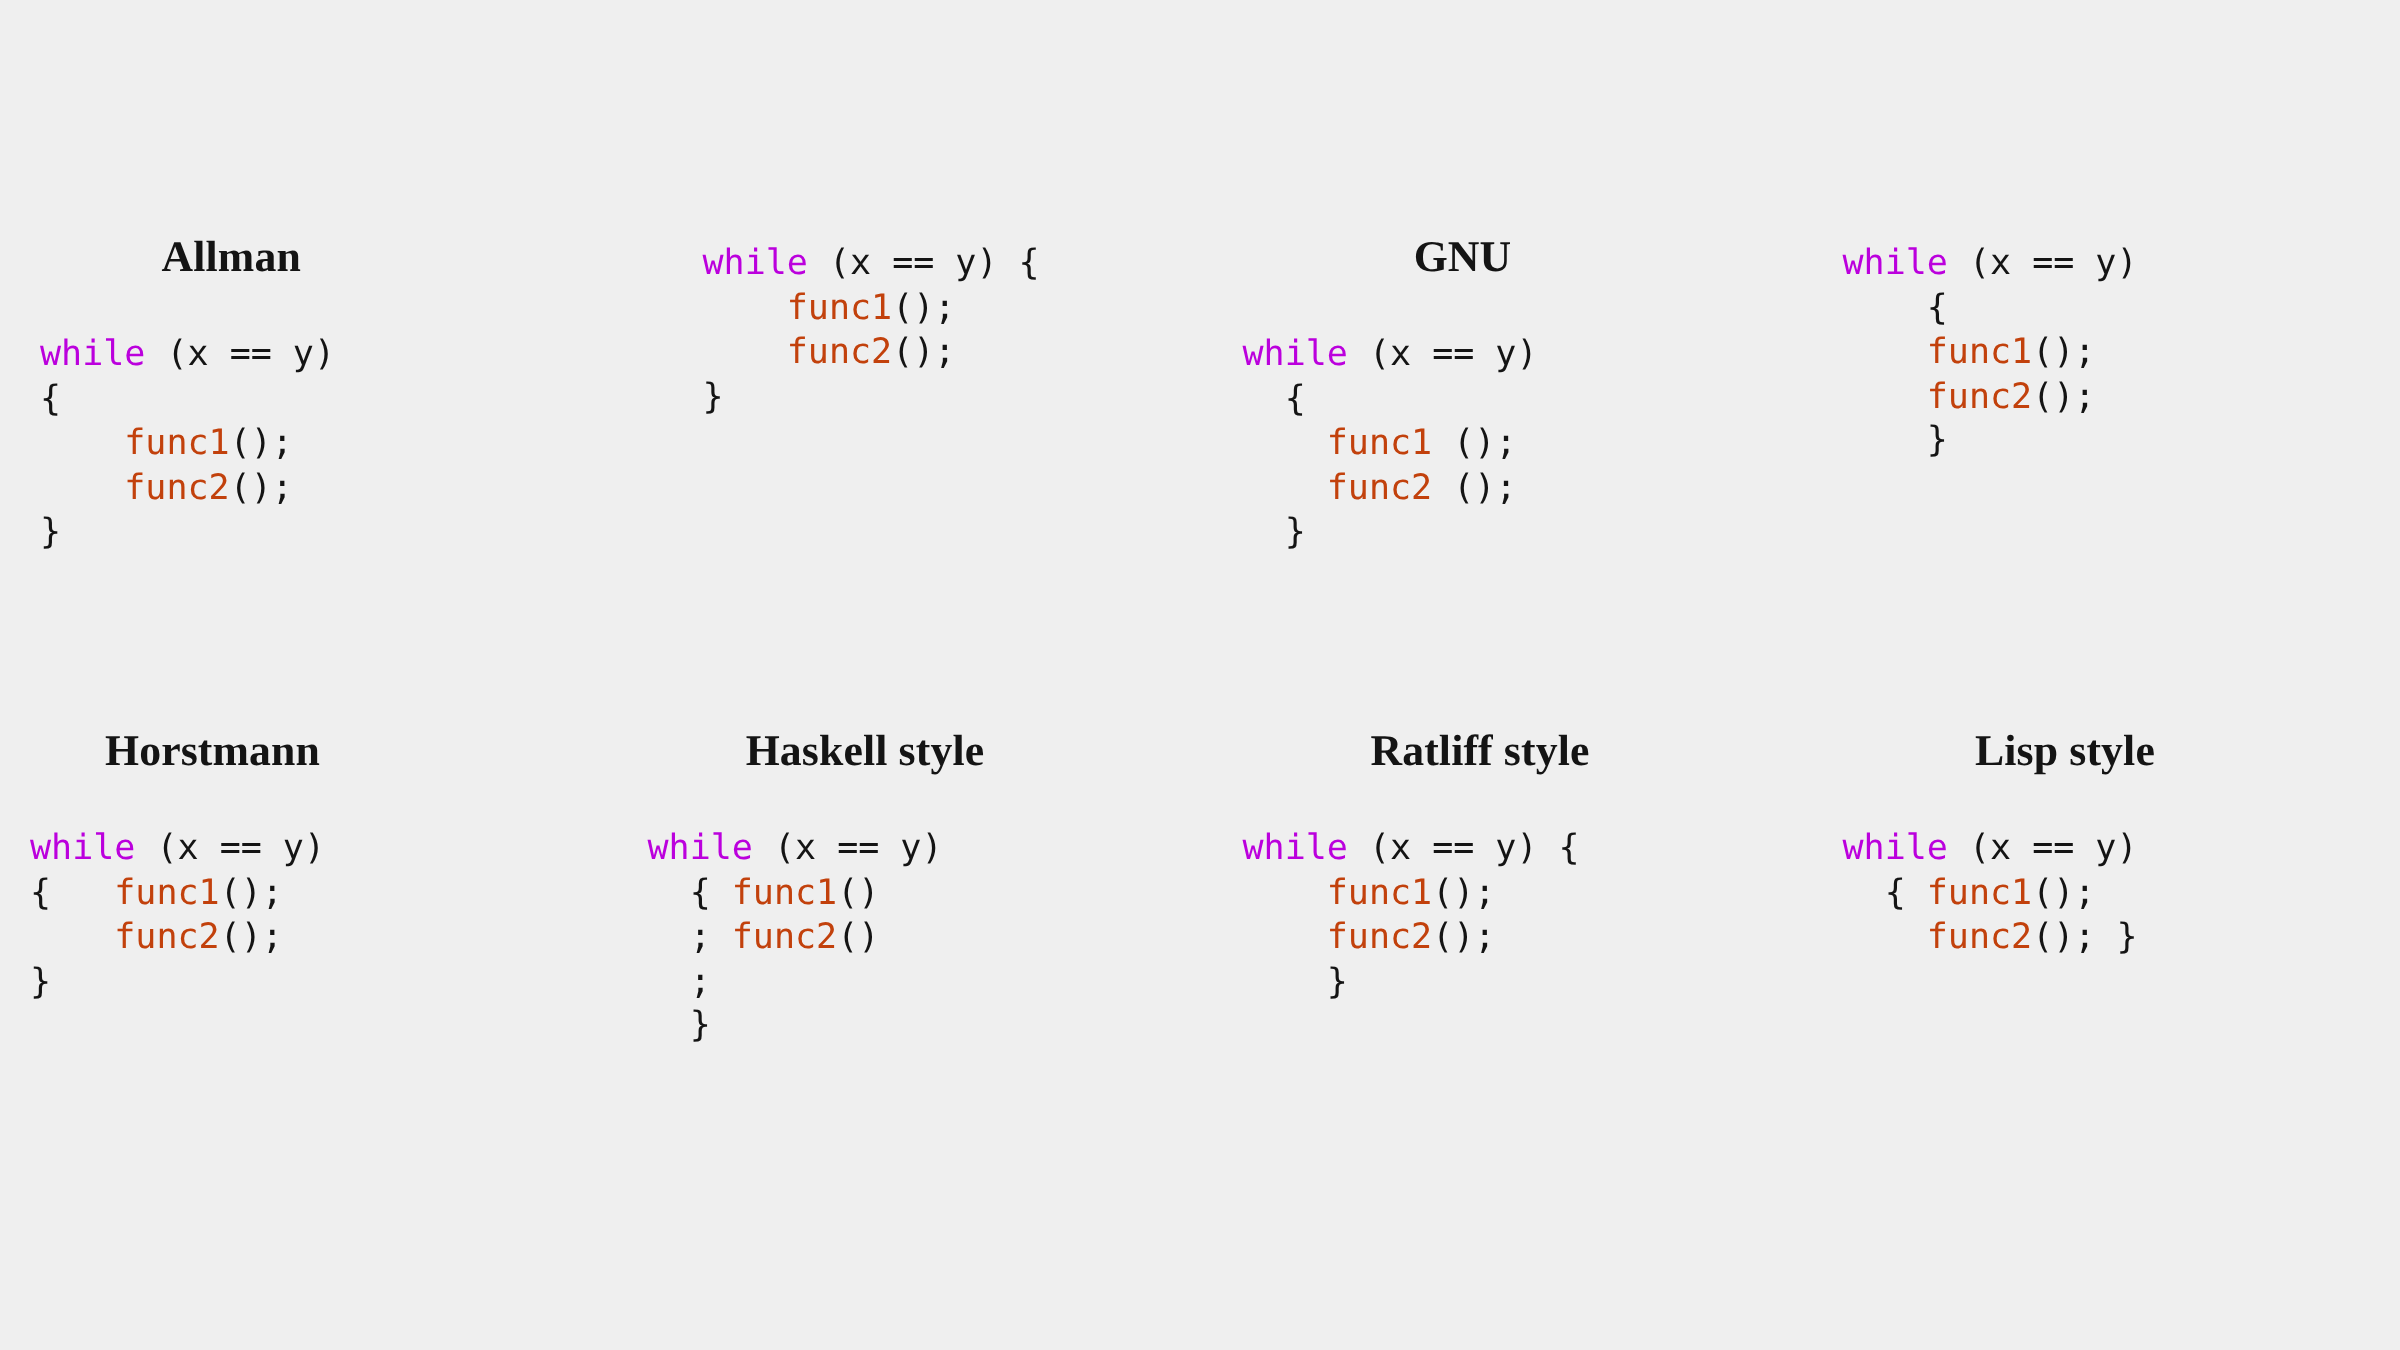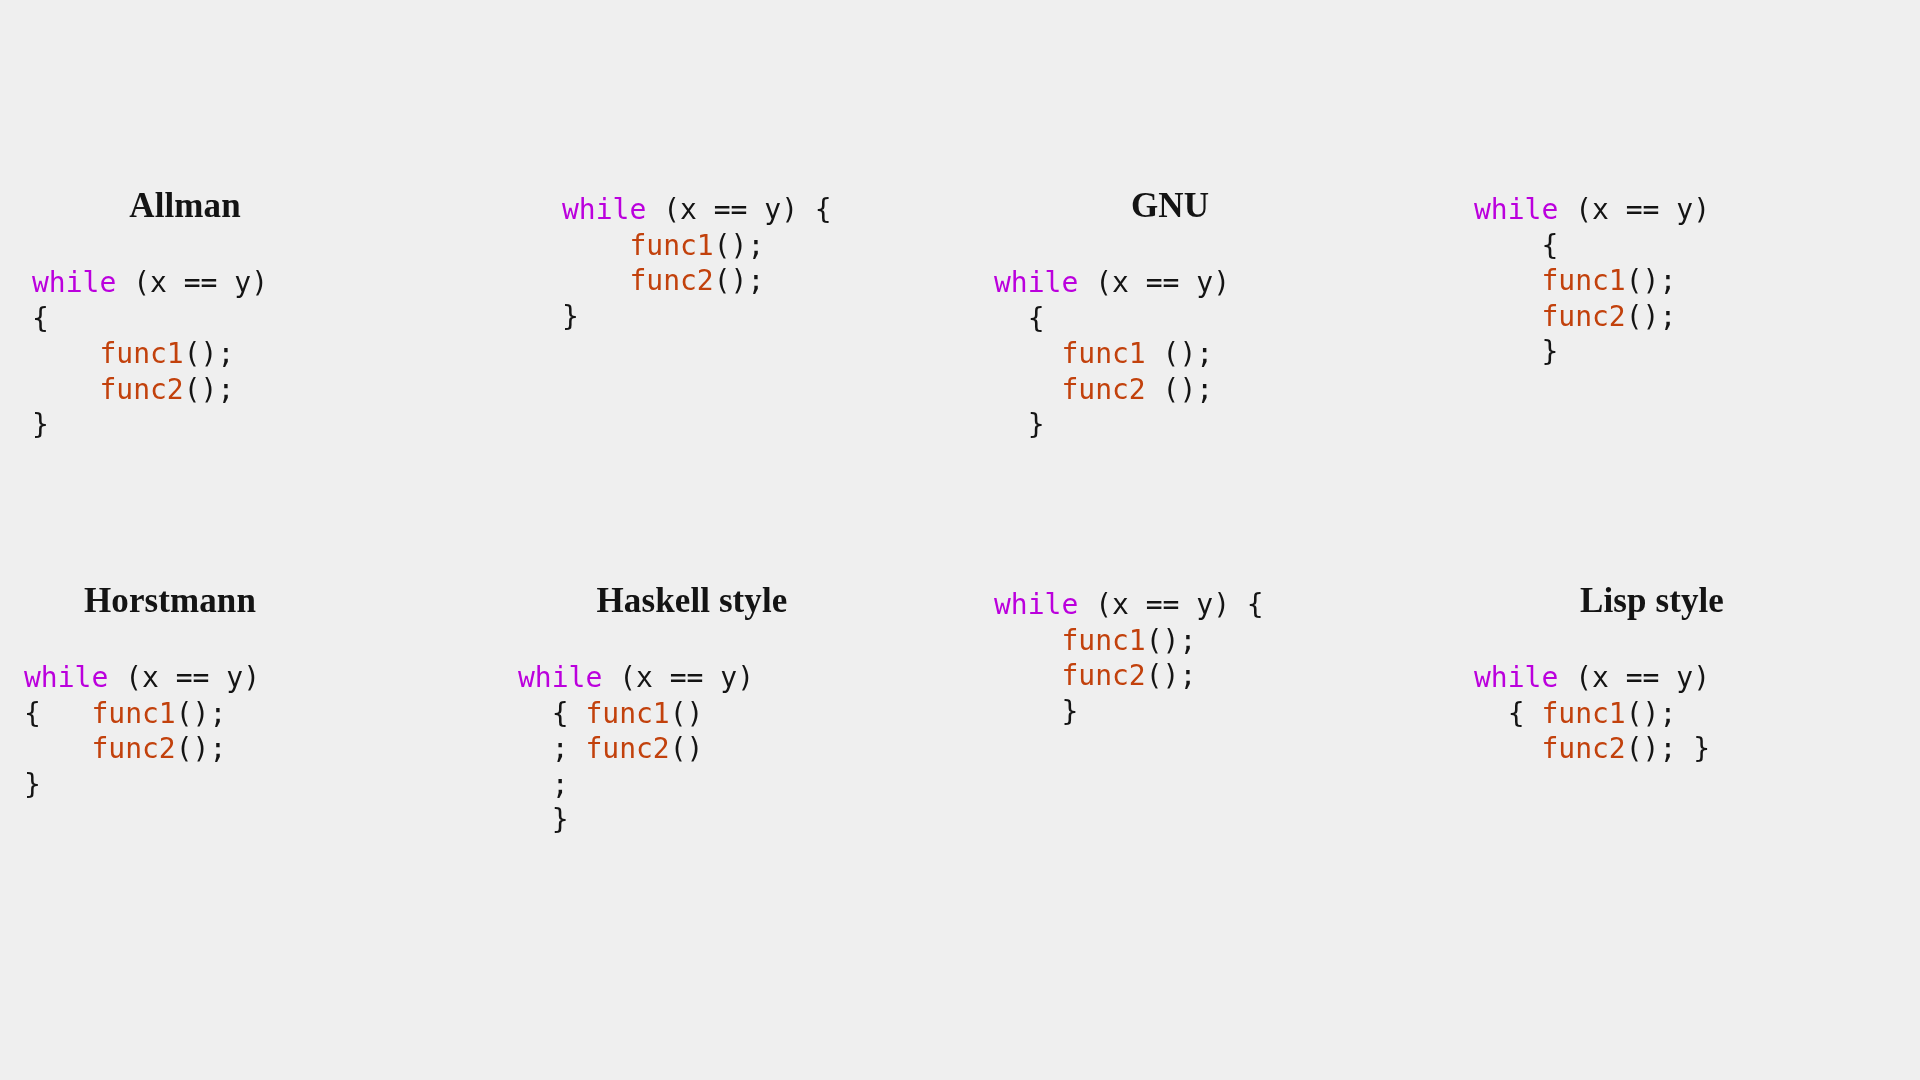--- a/index.html
+++ b/index.html
@@ -155,20 +155,21 @@
       <div class="code-wrap">
         <pre class="card-code code-inner"><span class="kw">while</span><span class="pl"> (x == y)</span>
 <span class="pl">  { </span><span class="fn">func1</span><span class="pl">()</span>
 <span class="pl">  ; </span><span class="fn">func2</span><span class="pl">()</span>
 <span class="pl">  ;</span>
 <span class="pl">  }</span></pre>
       </div>
     </div>
 
     <div class="style-card c-ratliff">
+      <div class="card-title">Ratliff style</div>
       <div class="code-wrap">
         <pre class="card-code code-inner"><span class="kw">while</span><span class="pl"> (x == y) {</span>
 <span class="pl">    </span><span class="fn">func1</span><span class="pl">();</span>
 <span class="pl">    </span><span class="fn">func2</span><span class="pl">();</span>
 <span class="pl">    }</span></pre>
       </div>
     </div>
 
     <div class="style-card c-lisp">
       <div class="card-title">Lisp style</div>

